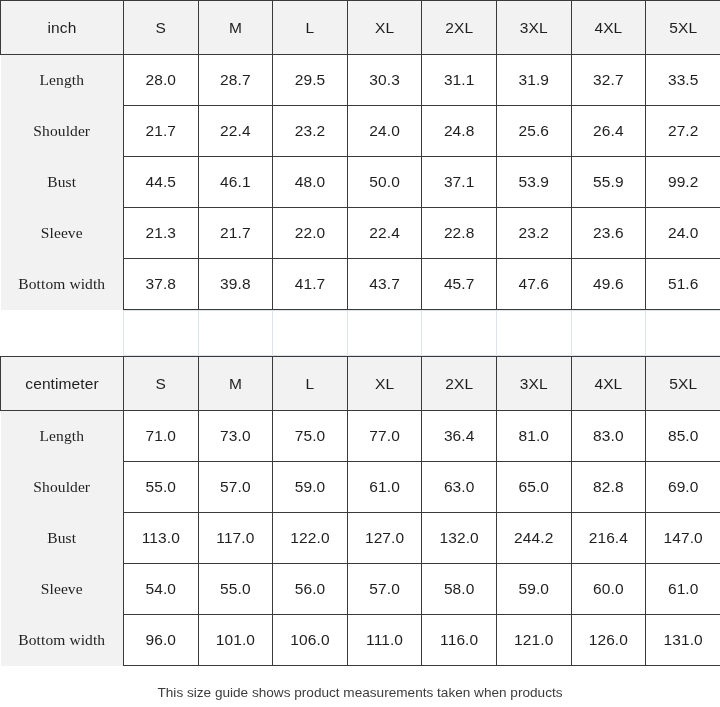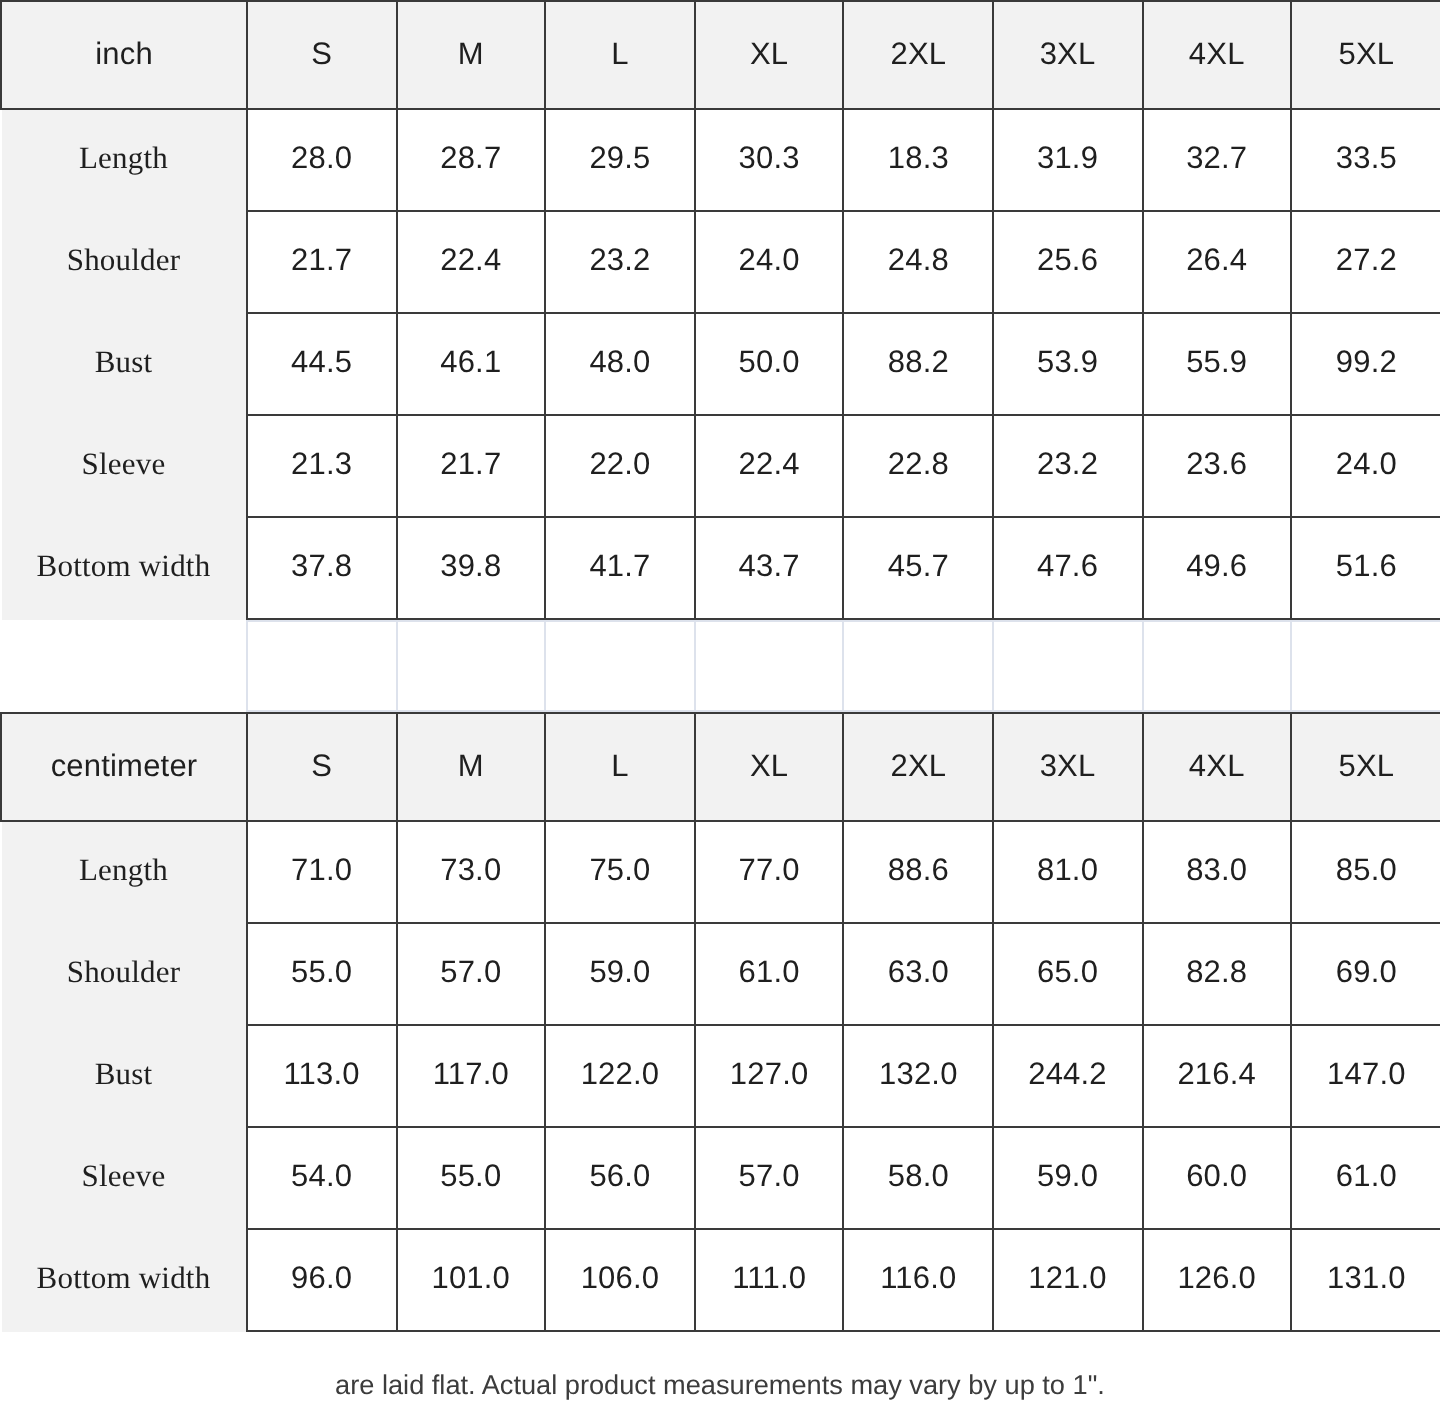--- a/index.html
+++ b/index.html
@@ -129,21 +129,21 @@
         <th>5XL</th>
       </tr>
     </thead>
     <tbody>
       <tr>
         <td class="label-cell">Length</td>
         <td>28.0</td>
         <td>28.7</td>
         <td>29.5</td>
         <td>30.3</td>
-        <td>18.3</td>
+        <td>31.1</td>
         <td>31.9</td>
         <td>32.7</td>
         <td>33.5</td>
       </tr>
       <tr>
         <td class="label-cell">Shoulder</td>
         <td>21.7</td>
         <td>22.4</td>
         <td>23.2</td>
         <td>24.0</td>
@@ -151,21 +151,21 @@
         <td>25.6</td>
         <td>26.4</td>
         <td>27.2</td>
       </tr>
       <tr>
         <td class="label-cell">Bust</td>
         <td>44.5</td>
         <td>46.1</td>
         <td>48.0</td>
         <td>50.0</td>
-        <td>88.2</td>
+        <td>37.1</td>
         <td>53.9</td>
         <td>55.9</td>
         <td>99.2</td>
       </tr>
       <tr>
         <td class="label-cell">Sleeve</td>
         <td>21.3</td>
         <td>21.7</td>
         <td>22.0</td>
         <td>22.4</td>
@@ -225,21 +225,21 @@
         <th>5XL</th>
       </tr>
     </thead>
     <tbody>
       <tr>
         <td class="label-cell">Length</td>
         <td>71.0</td>
         <td>73.0</td>
         <td>75.0</td>
         <td>77.0</td>
-        <td>88.6</td>
+        <td>36.4</td>
         <td>81.0</td>
         <td>83.0</td>
         <td>85.0</td>
       </tr>
       <tr>
         <td class="label-cell">Shoulder</td>
         <td>55.0</td>
         <td>57.0</td>
         <td>59.0</td>
         <td>61.0</td>
@@ -278,16 +278,17 @@
         <td>111.0</td>
         <td>116.0</td>
         <td>121.0</td>
         <td>126.0</td>
         <td>131.0</td>
       </tr>
     </tbody>
   </table>
 
   <div class="footnote">
+    <p>This size guide shows product measurements taken when products</p>
     <p>are laid flat. Actual product measurements may vary by up to 1".</p>
   </div>
 
 </div>
 
 </body></html>

